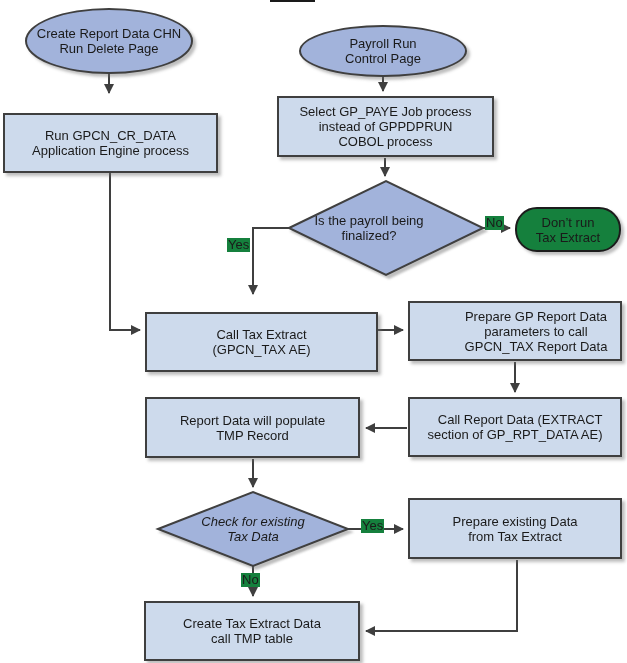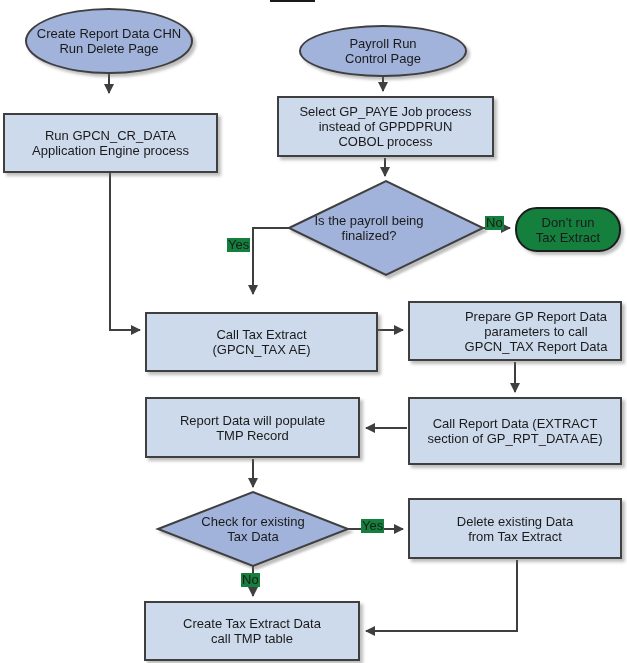--- a/index.html
+++ b/index.html
@@ -87,47 +87,47 @@
   </div>
   <div class="node rect" style="left:145px;top:300px;width:233px;height:60px;margin-top:12px;">
     <span>Call Tax Extract
 (GPCN_TAX AE)</span>
   </div>
   <div class="node rect" style="left:408px;top:301px;width:214px;height:60px;padding-left:42px;">
     <span>Prepare GP Report Data
 parameters to call
 GPCN_TAX Report Data</span>
   </div>
-  <div class="node rect" style="left:408px;top:397px;width:214px;height:68px;">
+  <div class="node rect" style="left:408px;top:397px;width:214px;height:60px;text-align:right;">
     <span>Call Report Data (EXTRACT
 section of GP_RPT_DATA AE)</span>
   </div>
   <div class="node rect" style="left:145px;top:397px;width:215px;height:61px;">
     <span>Report Data will populate
 TMP Record</span>
   </div>
   <div class="node rect" style="left:408px;top:498px;width:214px;height:61px;">
-    <span>Delete existing Data
+    <span>Prepare existing Data
 from Tax Extract</span>
   </div>
   <div class="node rect" style="left:144px;top:601px;width:216px;height:60px;">
     <span>Create Tax Extract Data
 call TMP table</span>
   </div>
 
   <div class="node terminator" style="left:515px;top:207px;width:106px;height:45px;">
     <span>Don’t run
 Tax Extract</span>
   </div>
 
   <div class="dtext" style="left:284px;top:196px;width:170px;height:64px;">
     <span>Is the payroll being
 finalized?</span>
   </div>
-  <div class="dtext" style="left:168px;top:499px;width:170px;height:60px;">
+  <div class="dtext" style="left:168px;top:499px;width:170px;height:60px;font-style:italic;">
     <span>Check for existing
 Tax Data</span>
   </div>
 
   <span class="elabel" style="left:227px;top:238px;">Yes</span>
   <span class="elabel" style="left:485px;top:216px;">No</span>
   <span class="elabel" style="left:361px;top:519px;">Yes</span>
   <span class="elabel" style="left:241px;top:573px;">No</span>
 
 </div>

